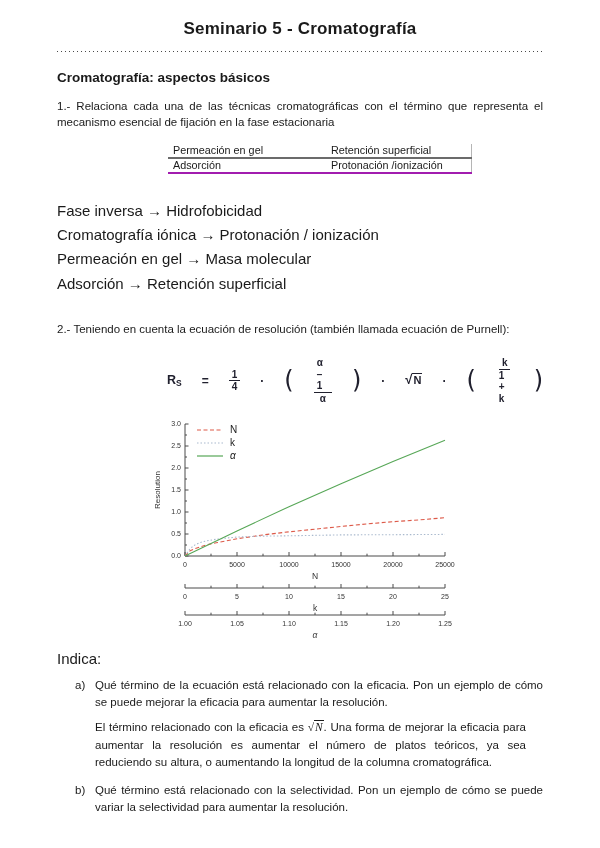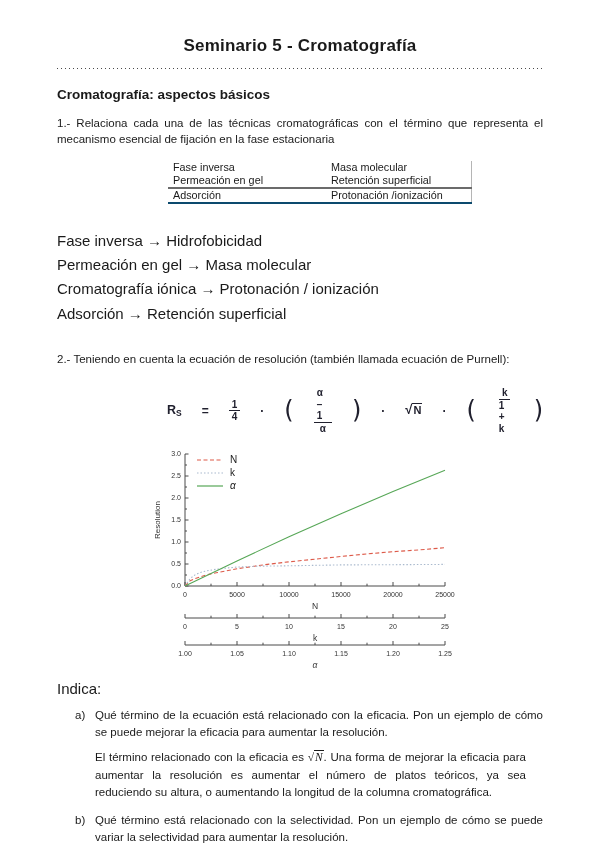--- a/index.html
+++ b/index.html
@@ -1,20 +1,20 @@
 <!DOCTYPE html>
 <html><head>
 <meta charset="utf-8">
 <style>
   html,body{margin:0;padding:0;background:#ffffff;}
   body{
     width:600px;height:848px;overflow:hidden;
     font-family:"Liberation Sans",sans-serif;color:#1a1a1a;
   }
-  .page{box-sizing:border-box;width:600px;height:848px;padding:32px 57px 0 57px;}
+  .page{box-sizing:border-box;width:600px;height:848px;padding:15px 57px 0 57px;}
 
   .doc-title{
     text-align:center;font-size:17px;font-weight:bold;letter-spacing:.2px;margin:4px 0 12px 0;
   }
   .dotted-sep{
     height:2px;margin:2px 0 0 0;
     background-image:repeating-linear-gradient(to right,#4a4a4a 0 1.2px,transparent 1.2px 4px);
     background-size:100% 1.4px;background-repeat:no-repeat;background-position:0 50%;
   }
   .section-heading{font-size:13.5px;font-weight:bold;margin:17px 0 0 0;}
@@ -22,21 +22,21 @@
   .para{font-size:11.5px;line-height:1.42;text-align:justify;margin:13px 0 0 0;}
 
   table.match-table{
     border-collapse:collapse;margin:13px 0 0 111px;font-size:10.8px;
     border-right:1px solid #b5b5b5;
   }
   table.match-table td{padding:0.5px 5px 0.5px 5px;white-space:nowrap;}
   table.match-table td.c1{width:148px;}
   table.match-table td.c2{width:135px;}
   table.match-table tr.last-row td{
-    border-top:2px solid #6b6b6b;border-bottom:2px solid #0c4a6e;
+    border-top:2px solid #6b6b6b;border-bottom:2px solid #a21caf;
   }
 
   .answers{margin:25px 0 0 0;font-size:15px;line-height:1.62;}
 
   .q2-para{margin:25px 0 0 0;}
 
   
   .equation{
     display:flex;align-items:center;gap:20px;margin:20px 0 0 110px;
     font-size:12.5px;color:#20202e;width:fit-content;
@@ -71,39 +71,35 @@
 
   <div class="doc-title">Seminario 5 - Cromatografía</div>
   <div class="dotted-sep"></div>
 
   <div class="section-heading">Cromatografía: aspectos básicos</div>
 
   <div class="para">1.- Relaciona cada una de las técnicas cromatográficas con el término que representa el mecanismo esencial de fijación en la fase estacionaria</div>
 
   <table class="match-table">
     <tbody>
-        <tr>
-      <td class="c1">Fase inversa</td>
-      <td class="c2">Masa molecular</td>
-    </tr>
     <tr>
       <td class="c1">Permeación en gel</td>
       <td class="c2">Retención superficial</td>
     </tr>
     <tr class="last-row">
       <td class="c1">Adsorción</td>
       <td class="c2">Protonación /ionización</td>
     </tr>
   </tbody>
     </table>
 
   <div class="answers">
     <div>Fase inversa → Hidrofobicidad</div>
+    <div>Cromatografía iónica → Protonación / ionización</div>
     <div>Permeación en gel → Masa molecular</div>
-    <div>Cromatografía iónica → Protonación / ionización</div>
     <div>Adsorción → Retención superficial</div>
   </div>
 
   <div class="para q2-para">2.- Teniendo en cuenta la ecuación de resolución (también llamada ecuación de Purnell):</div>
 
   <div class="equation">
     <span class="eq-lhs"><span>R</span><span class="eq-sub">S</span></span>
     <span class="cdot">=</span>
     <span class="frac">
       <span class="num">1</span>

